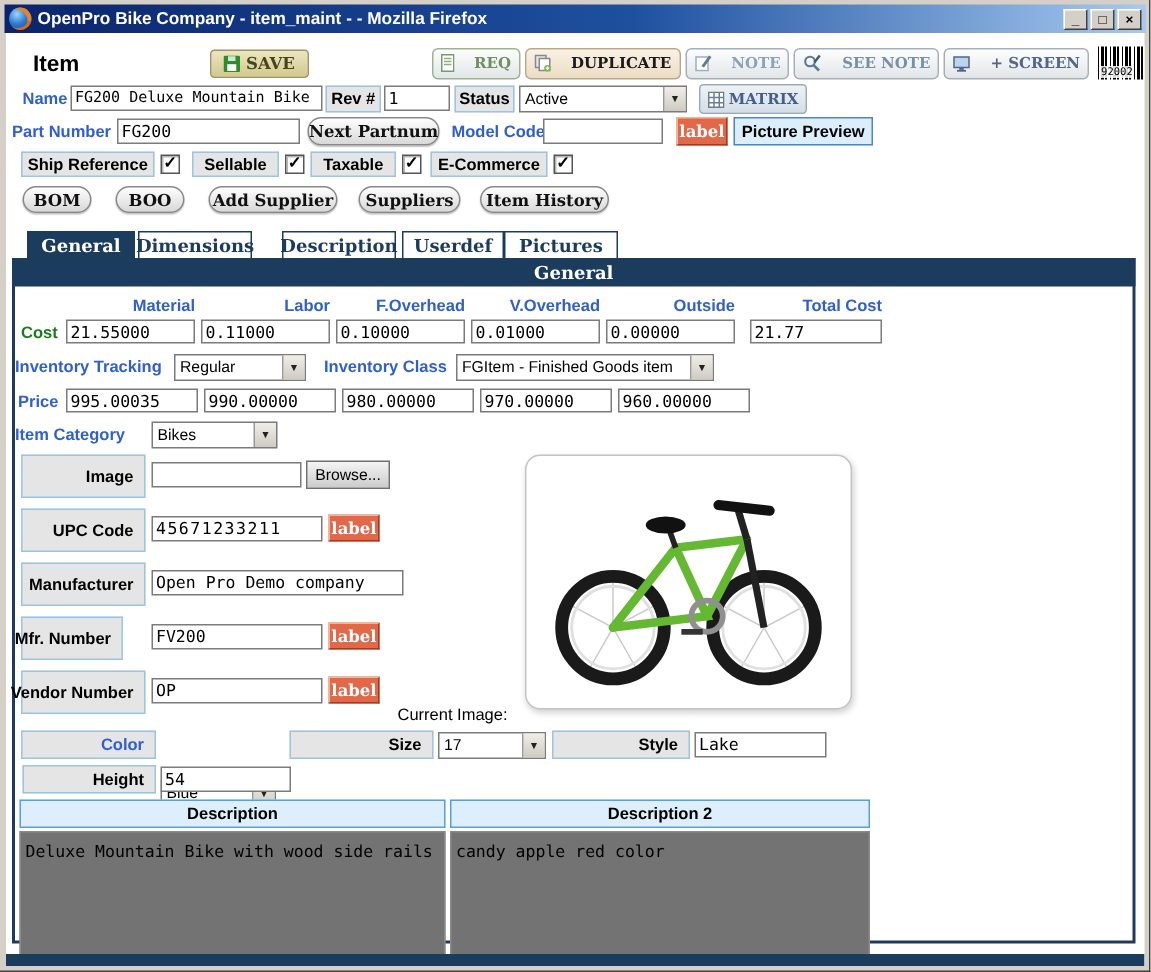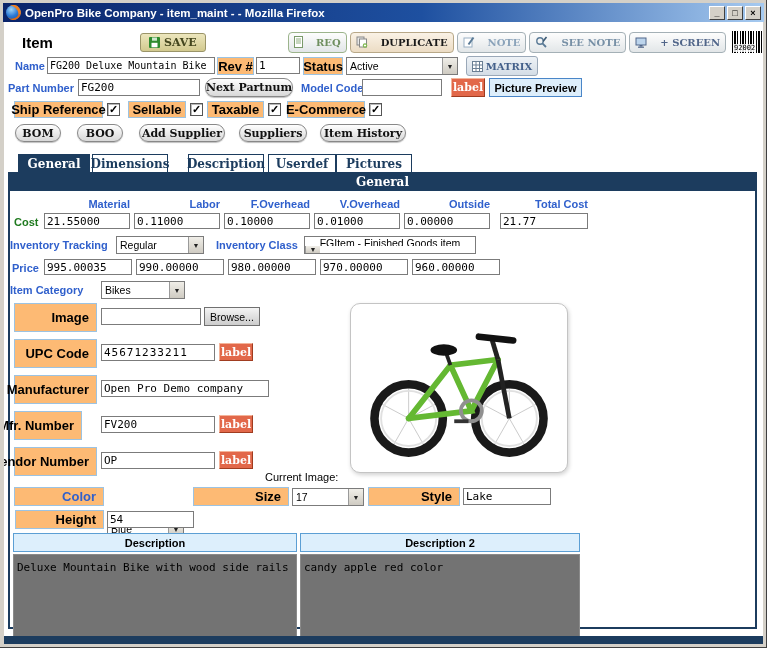--- a/index.html
+++ b/index.html
@@ -32,22 +32,22 @@
   .toolrow { position:absolute; display:flex; gap:3px; align-items:center; }
   .tbtn { border:1px solid #a4b0b6; border-radius:4px; background:linear-gradient(#fdfdfd,#e2e6e8);
           font:bold 10px "DejaVu Serif",serif; display:inline-flex; align-items:center; gap:13px;
           padding:2px 5px; height:21px; white-space:nowrap; }
   .barcode { position:relative; width:36px; height:22px; margin-left:3px;
              background:repeating-linear-gradient(90deg,#000 0 1px,#fff 1px 2px,#000 2px 4px,#fff 4px 5px,#000 5px 6px,#fff 6px 8px); }
   .barcode .num { position:absolute; left:1px; bottom:1px; font:7px "DejaVu Sans Mono",monospace;
                   background:rgba(255,255,255,.85); padding:0 1px; }
 
   .blab { position:absolute; color:#3060cc; font-weight:bold; font-size:11px; white-space:nowrap; }
-  .lbox { position:absolute; background:#fdba74; border:1px solid #9cc3e2; display:flex; align-items:center;
-          justify-content:flex-end; padding-right:7px; font-weight:bold; font-size:13px; color:#000; white-space:nowrap; }
+  .lbox { position:absolute; background:#e5e5e5; border:1px solid #9cc3e2; display:flex; align-items:center;
+          justify-content:flex-end; padding-right:7px; font-weight:bold; font-size:11px; color:#000; white-space:nowrap; }
   .lbox.center { justify-content:center; padding-right:0; }
   .lbox .bl { color:#3060cc; }
   .inp { position:absolute; border:1px solid #7b7b7b; background:#fff;
          font:11px "DejaVu Sans Mono",monospace; padding:0 2px; color:#000; }
   .sel { position:absolute; border:1px solid #7b7b7b; background:#fff; display:flex; align-items:center;
          font:10.5px "Liberation Sans",sans-serif; }
   .sel .txt { flex:1; padding:0 3px; white-space:nowrap; overflow:hidden; }
   .sel .ar { width:15px; align-self:stretch; background:linear-gradient(#f0eee8,#cfcbc2); border-left:1px solid #9a9a9a;
              display:flex; align-items:center; justify-content:center; font-size:7px; color:#222; }
   .cb { position:absolute; width:13px; height:13px; background:#fff; border:1px solid #555;
@@ -226,21 +226,21 @@
     <input class="inp" style="left: 310px; top: 191px; width: 86px; height: 16px;" value="0.01000">
     <input class="inp" style="left: 400px; top: 191px; width: 86px; height: 16px;" value="0.00000">
     <input class="inp" style="left: 496px; top: 191px; width: 88px; height: 16px;" value="21.77">
 
     <span class="blab" style="left:6px;top:217px;">Inventory Tracking</span>
     <span class="sel" style="left:112px;top:214px;width:88px;height:18px;">
       <span class="txt">Regular</span>
       <span class="ar">▼</span>
     </span>
     <span class="blab" style="left:212px;top:217px;">Inventory Class</span>
-    <span class="sel" style="left:300px;top:214px;width:172px;height:18px;flex-direction:column;">
+    <span class="sel" style="left:300px;top:214px;width:172px;height:18px;">
       <span class="txt">FGItem - Finished Goods item</span>
       <span class="ar">▼</span>
     </span>
 
     <span class="blab" style="left:8px;top:240px;">Price</span>
     <input class="inp" style="left: 40px; top: 237px; width: 88px; height: 16px;" value="995.00035">
     <input class="inp" style="left: 132px; top: 237px; width: 88px; height: 16px;" value="990.00000">
     <input class="inp" style="left: 224px; top: 237px; width: 88px; height: 16px;" value="980.00000">
     <input class="inp" style="left: 316px; top: 237px; width: 88px; height: 16px;" value="970.00000">
     <input class="inp" style="left: 408px; top: 237px; width: 88px; height: 16px;" value="960.00000">

